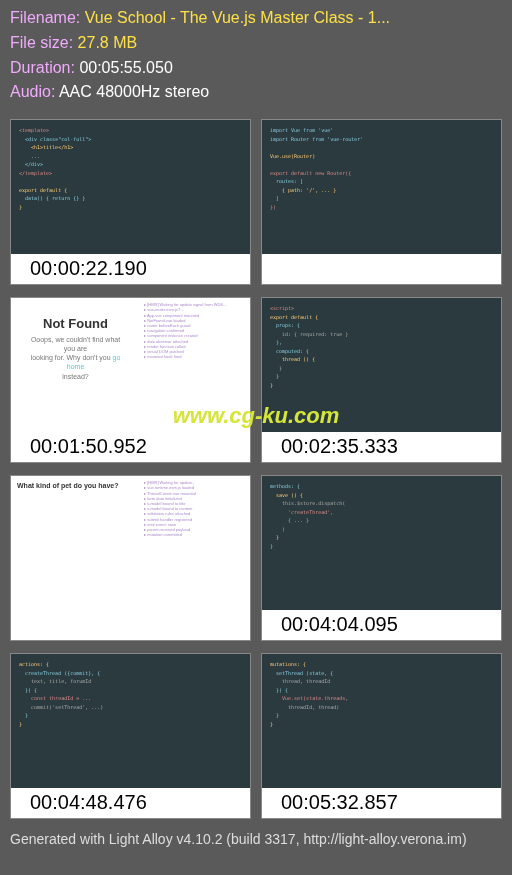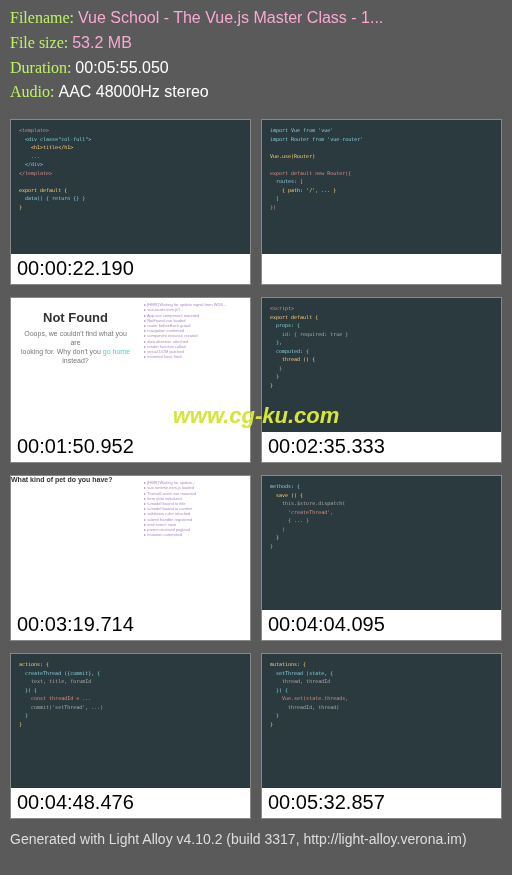--- a/index.html
+++ b/index.html
@@ -14,22 +14,22 @@
     .header {
       padding: 6px 10px 10px 10px;
       font-size: 16px;
       line-height: 1.55;
     }
     .header-row {
       white-space: nowrap;
       overflow: hidden;
       text-overflow: ellipsis;
     }
-    .label { color: #bef264; font-family: Liberation Serif, serif; }
-    .val-yellow { color: #f9a8d4; }
+    .label { color: #f0abfc; }
+    .val-yellow { color: #fde047; }
     .val-orange { color: #ffffff; }
     .val-cyan { color: #4dcdd4; }
     .thumbs {
       display: grid;
       grid-template-columns: 1fr 1fr;
       gap: 12px 10px;
       padding: 4px 10px 6px 10px;
     }
     .thumb {
       background: #fff;
@@ -59,21 +59,21 @@
       overflow: hidden;
     }
     .code-lines .c1 { color: #d88; }
     .code-lines .c2 { color: #8cd; }
     .code-lines .c3 { color: #fc7; }
     .code-lines .c4 { color: #aaa; }
     .thumb-time {
       background: #fff;
       color: #000;
       font-size: 20px;
-      padding: 3px 6px 4px 6px;
+      padding: 3px 6px 4px 19px;
       font-family: Arial, sans-serif;
     }
     .notfound {
       padding: 12px 8px;
       text-align: center;
     }
     .notfound h3 {
       color: #333;
       font-size: 13px;
       font-weight: bold;
@@ -85,20 +85,21 @@
       line-height: 1.3;
     }
     .notfound .gh { color: #4dcdd4; }
     .split {
       display: flex;
       height: 100%;
     }
     .split-left {
       width: 54%;
       background: #fff;
+      padding: 6px;
     }
     .split-right {
       width: 46%;
       background: #fff;
       font-size: 4px;
       color: #888;
       padding: 4px;
       line-height: 1.4;
       overflow: hidden;
     }
@@ -135,21 +136,21 @@
     }
   </style>
 </head>
 <body>
 
 <div class="header">
   <div class="header-row">
     <span class="label">Filename: </span><span class="val-yellow">Vue School - The Vue.js Master Class - 1...</span>
   </div>
   <div class="header-row">
-    <span class="label">File size: </span><span class="val-yellow">53.2 MB</span>
+    <span class="label">File size: </span><span class="val-yellow">27.8 MB</span>
   </div>
   <div class="header-row">
     <span class="label">Duration: </span><span class="val-orange">00:05:55.050</span>
   </div>
   <div class="header-row">
     <span class="label">Audio: </span><span class="val-orange">AAC 48000Hz stereo</span>
   </div>
 </div>
 
 <div class="thumbs-wrap">
@@ -233,21 +234,20 @@
       <div class="thumb-img light">
         <div class="split">
           <div class="split-left">
             <div class="petq">What kind of pet do you have?</div>
           </div>
           <div class="split-right">
             <div class="tinytext">▸ [HMR] Waiting for update...<br>▸ vue.runtime.esm.js loaded<br>▸ ThreadCreate.vue mounted<br>▸ form data initialized<br>▸ v-model bound to title<br>▸ v-model bound to content<br>▸ validation rules attached<br>▸ submit handler registered<br>▸ emit event: save<br>▸ parent received payload<br>▸ mutation committed</div>
           </div>
         </div>
       </div>
-      <div class="thumb-time">00:03:19.714</div>
     </div>
 
     <div class="thumb">
       <div class="thumb-img">
         <div class="code-lines">
           <div class="line c2">methods: {</div>
           <div class="line c3">&nbsp;&nbsp;save () {</div>
           <div class="line c4">&nbsp;&nbsp;&nbsp;&nbsp;this.$store.dispatch(</div>
           <div class="line c1">&nbsp;&nbsp;&nbsp;&nbsp;&nbsp;&nbsp;'createThread',</div>
           <div class="line c4">&nbsp;&nbsp;&nbsp;&nbsp;&nbsp;&nbsp;{ ... }</div>

